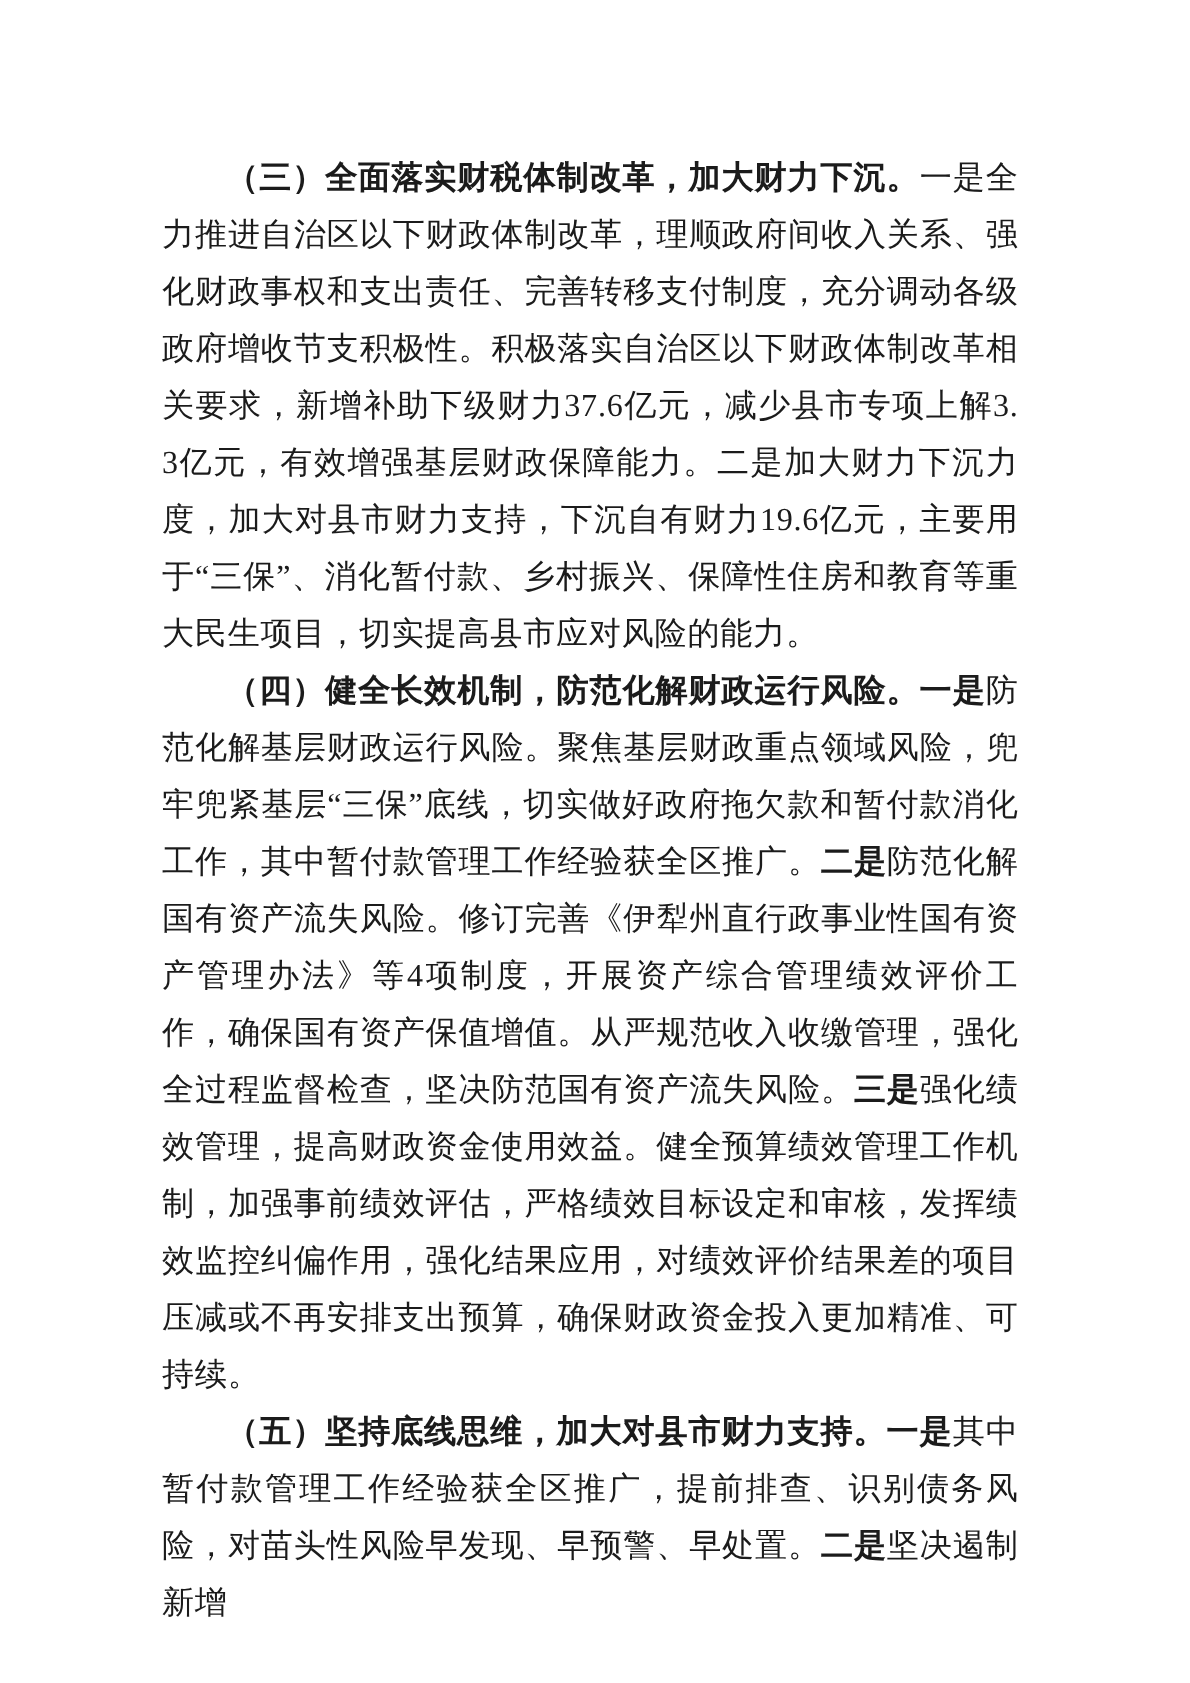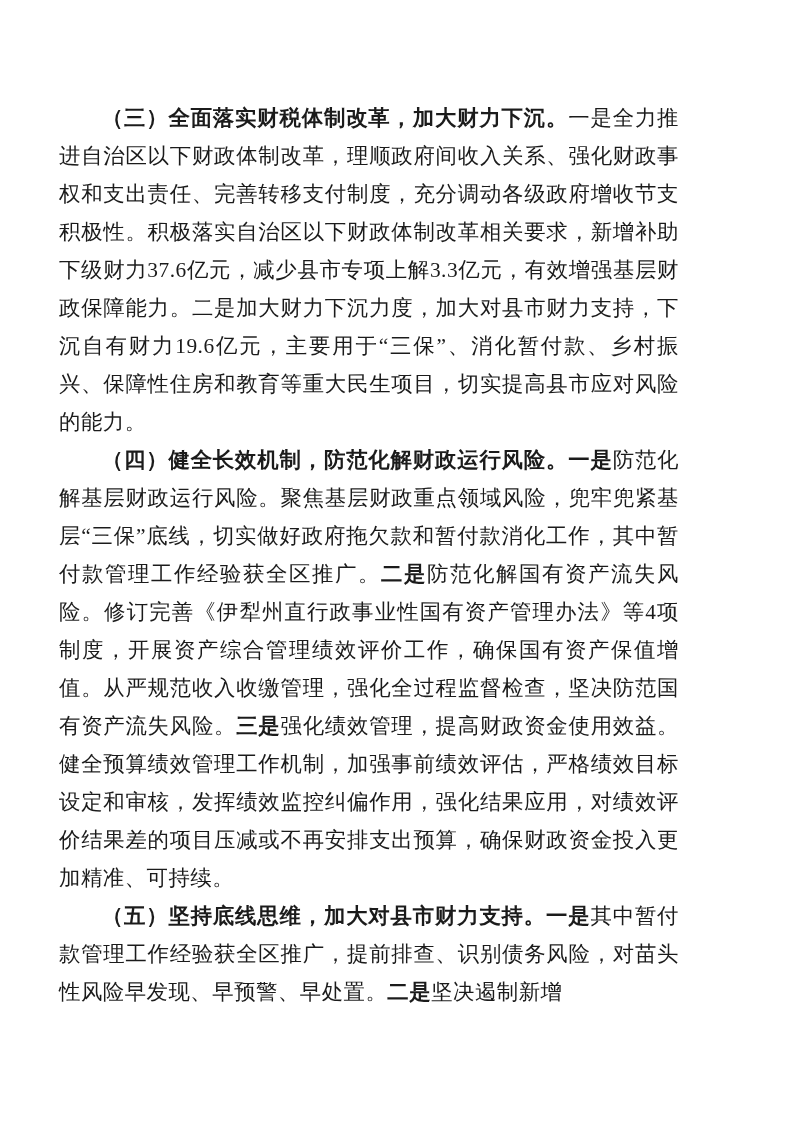--- a/index.html
+++ b/index.html
@@ -9,21 +9,21 @@
   }
   body {
     width: 793px;
     height: 1122px;
     overflow: hidden;
   }
   .page {
     box-sizing: border-box;
     width: 793px;
     height: 840px;
-    padding: 99px 114px 0 59px;
+    padding: 99px 114px 0 108px;
     background: #ffffff;
     font-family: "Liberation Serif", "DejaVu Serif", serif;
     color: #1b1b1b;
   }
   .para {
     margin: 0;
     font-size: 21.4px;
     line-height: 38px;
     text-align: justify;
     text-justify: inter-ideograph;

